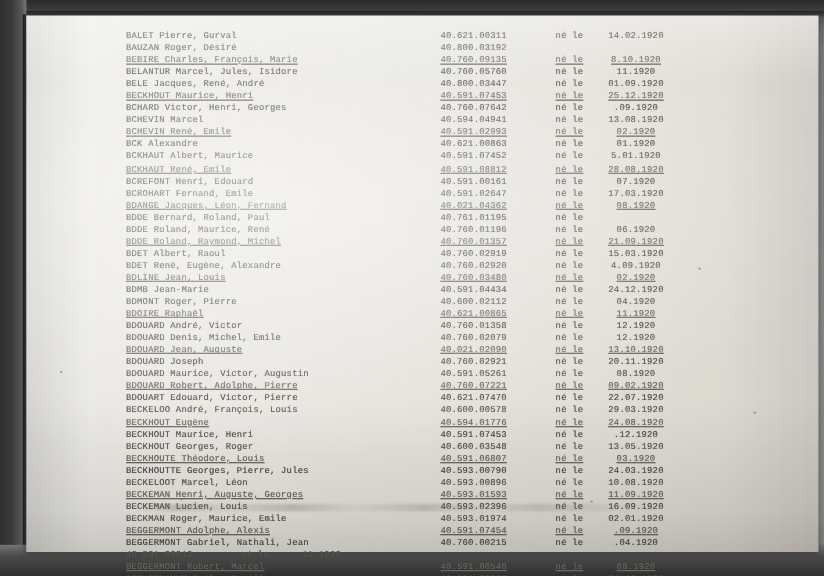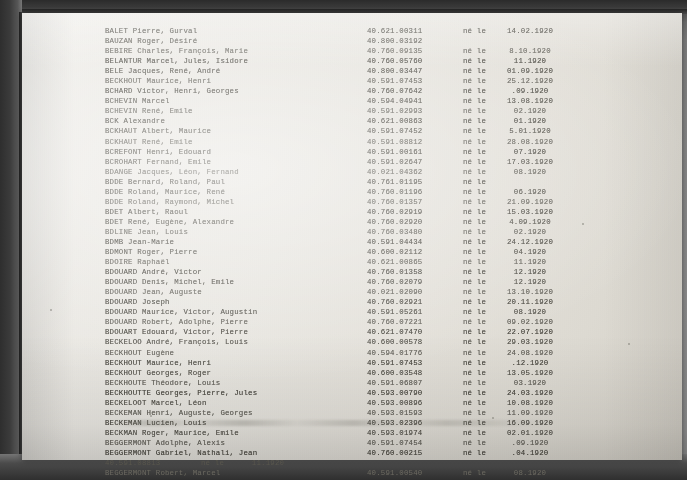--- a/index.html
+++ b/index.html
@@ -160,21 +160,21 @@
     width: 30px;
     flex: 0 0 30px;
   }
   .c-born-date {
     width: 74px;
     flex: 0 0 74px;
     text-align: center;
   }
   
   .row.ink-dark  { color: #4e4c44; }
-  .row.ink-light { color: #6b6961; }
+  .row.ink-light { color: #6b6961; text-decoration: underline; }
 </style>
 </head>
 <body>
 
 <div id="screenshot">
 
   <div class="scan-backdrop"></div>
   <div class="top-band"></div>
   <div class="top-band-2"></div>
   <div class="spine"></div>

